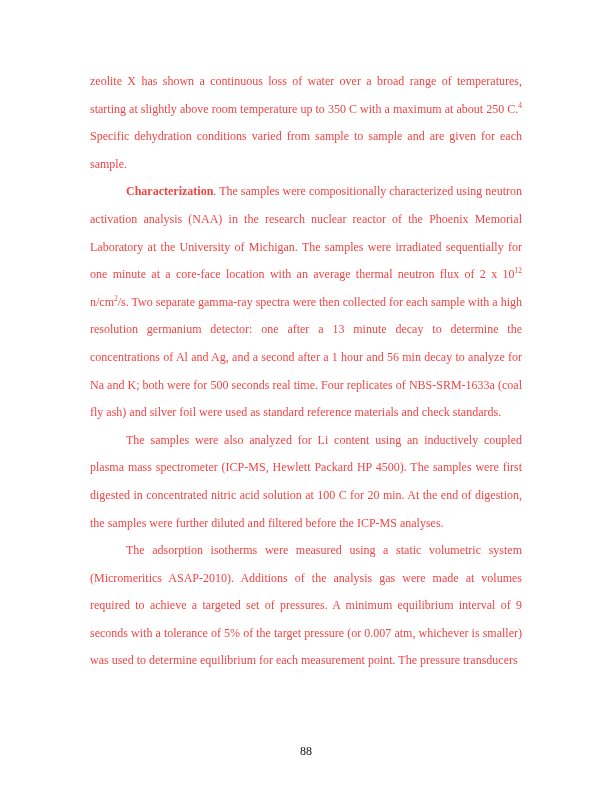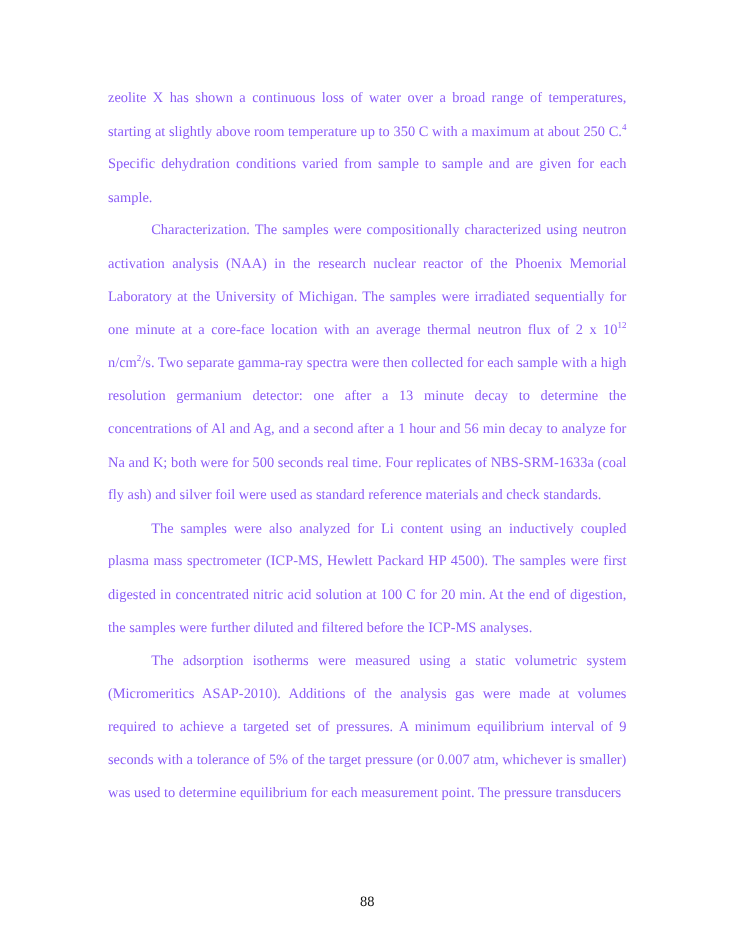--- a/index.html
+++ b/index.html
@@ -1,25 +1,25 @@
 <!DOCTYPE html>
 <html><head>
 <meta charset="utf-8">
 <style>
   html, body { margin: 0; padding: 0; background: #ffffff; }
   body { width: 612px; height: 792px; position: relative; overflow: hidden; }
   .page { position: absolute; left: 0; top: 0; width: 612px; height: 792px; background: #fff; }
   .text {
     position: absolute; left: 90px; width: 432px; top: 68px;
     font-family: "Liberation Serif", "DejaVu Serif", serif;
-    font-size: 12px; line-height: 27.6px; color: #8b5cf6;
+    font-size: 12px; line-height: 27.6px; color: #ef4444;
   }
   .para { margin: 0; text-align: justify; }
   .indent { text-indent: 36px; }
-  .bold { font-weight: normal; }
+  .bold { font-weight: bold; }
   sup { font-size: 7.5px; line-height: 0; vertical-align: 5px; }
   .pagenum {
     position: absolute; left: 0; width: 612px; top: 744px; text-align: center;
     font-family: "Liberation Serif", "DejaVu Serif", serif; font-size: 12px; color: #111;
   }
 </style>
 </head>
 <body>
 
 <div class="page">

